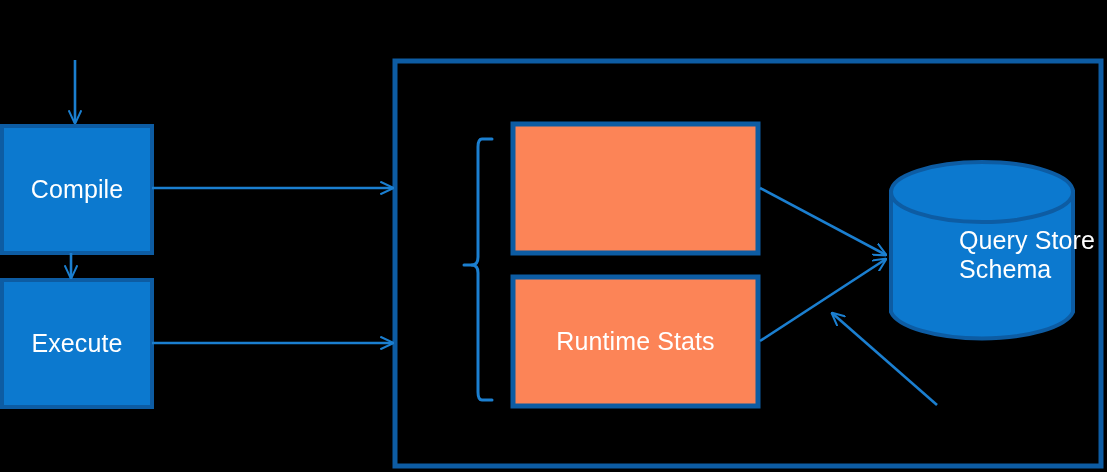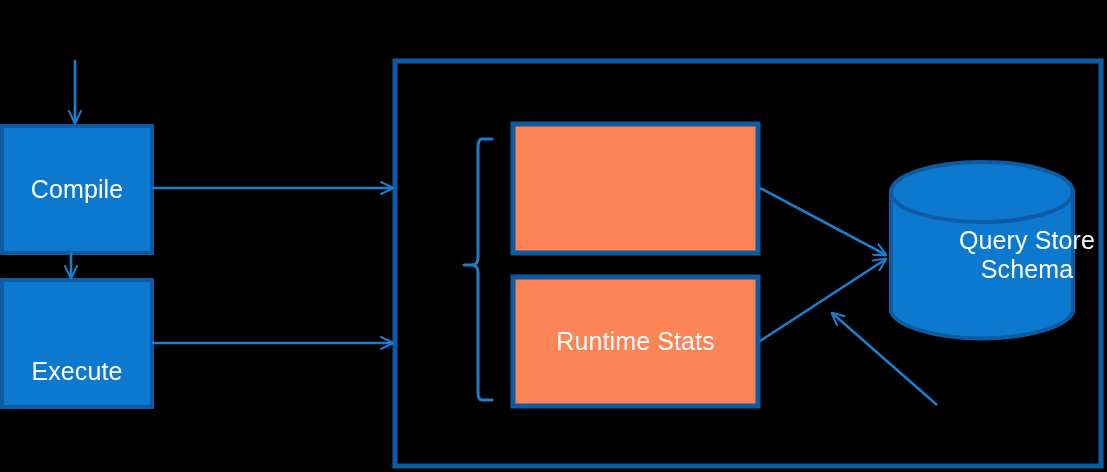--- a/index.html
+++ b/index.html
@@ -25,30 +25,29 @@
     width: 1107px;
     height: 472px;
   }
   .node-label {
     position: absolute;
     color: #ffffff;
     font-family: "Liberation Sans", sans-serif;
     font-size: 25px;
     font-weight: 400;
     line-height: 1.16;
-    text-align: center;
     letter-spacing: 0.1px;
     white-space: pre-line;
     pointer-events: none;
     display: flex;
     align-items: center;
     justify-content: center;
   }
   #label-compile   { left: 2px;   top: 125px; width: 150px; height: 128px; }
-  #label-execute   { left: 2px;   top: 279px; width: 150px; height: 128px; margin-top: 28px; }
+  #label-execute   { left: 2px;   top: 279px; width: 150px; height: 128px; }
   #label-plan-store    { left: 511px; top: 122px; width: 249px; height: 133px; }
   #label-runtime-stats { left: 511px; top: 275px; width: 249px; height: 133px; }
   #label-query-store   { left: 936px; top: 175px; width: 182px; height: 160px; }
 </style>
 </head>
 <body>
 
 <div id="canvas">
 
   <svg id="diagram-svg" viewBox="0 0 1107 472">

